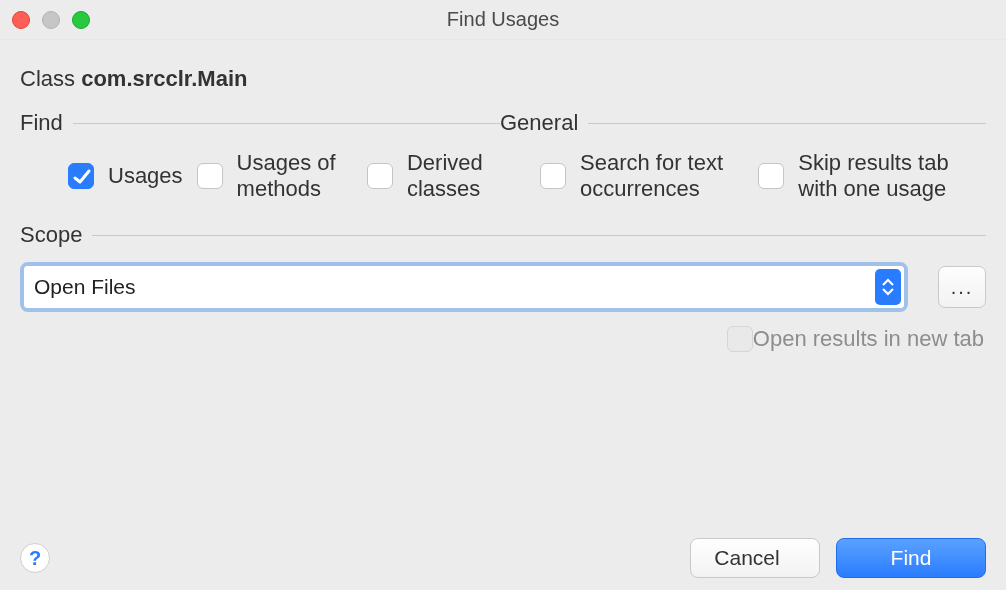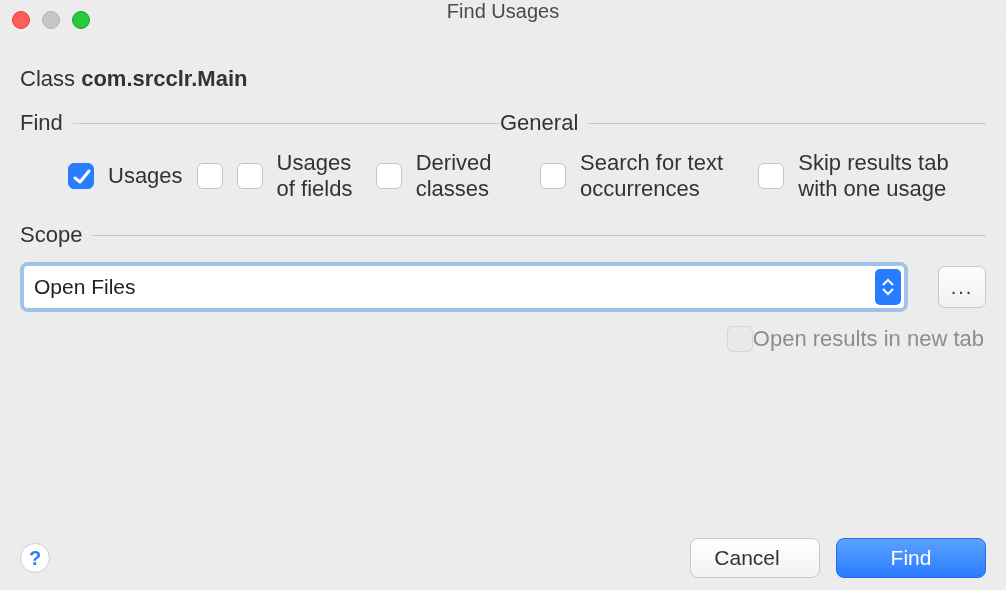--- a/index.html
+++ b/index.html
@@ -10,20 +10,21 @@
       font-family: -apple-system, "Helvetica Neue", Arial, sans-serif;
       font-size: 21px;
       color: #333;
       overflow: hidden;
       position: relative;
     }
     
     .titlebar {
       height: 40px;
       display: flex;
+      align-items: center;
       position: relative;
       border-bottom: 1px solid rgba(0,0,0,0.02);
     }
     .traffic-lights {
       position: absolute;
       left: 12px;
       top: 11px;
       display: flex;
       gap: 12px;
     }
@@ -252,24 +253,21 @@
         <div class="check-row">
           <span class="chk checked">
             <svg width="20" height="20" viewBox="0 0 20 20">
                 <polyline points="3,11 8,15 17,4" fill="none" stroke="#fff" stroke-width="3" stroke-linecap="round" stroke-linejoin="round"></polyline>
               </svg>
           </span>
           <span class="check-label">Usages</span>
         </div>
         <div class="check-row">
           <span class="chk"></span>
-        </div>
-        <div class="check-row">
-          <span class="chk"></span>
-          <span class="check-label">Usages of fields</span>
+          <span class="check-label">Usages of methods</span>
         </div>
         <div class="check-row">
           <span class="chk"></span>
           <span class="check-label">Derived classes</span>
         </div>
       </div>
     </div>
 
     <div class="col-right">
       <div class="legend">

